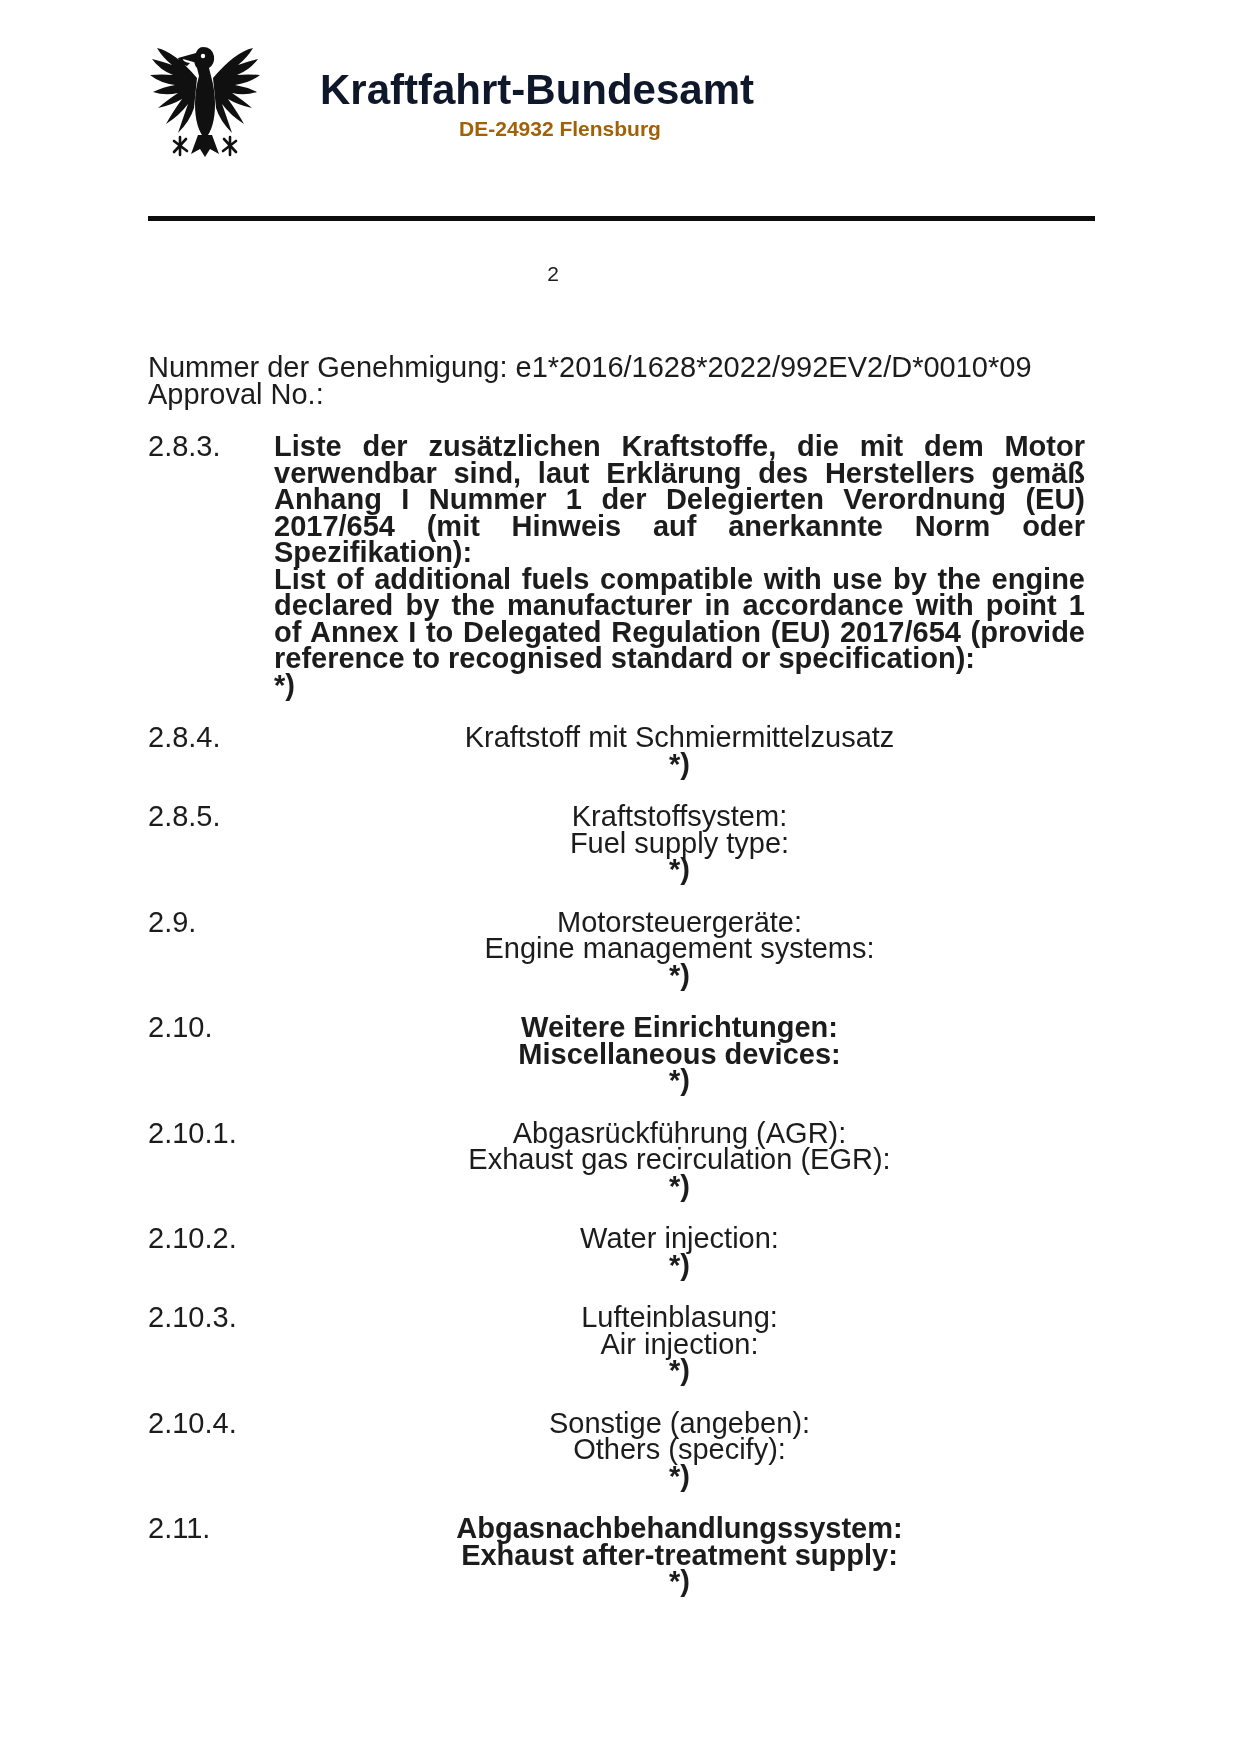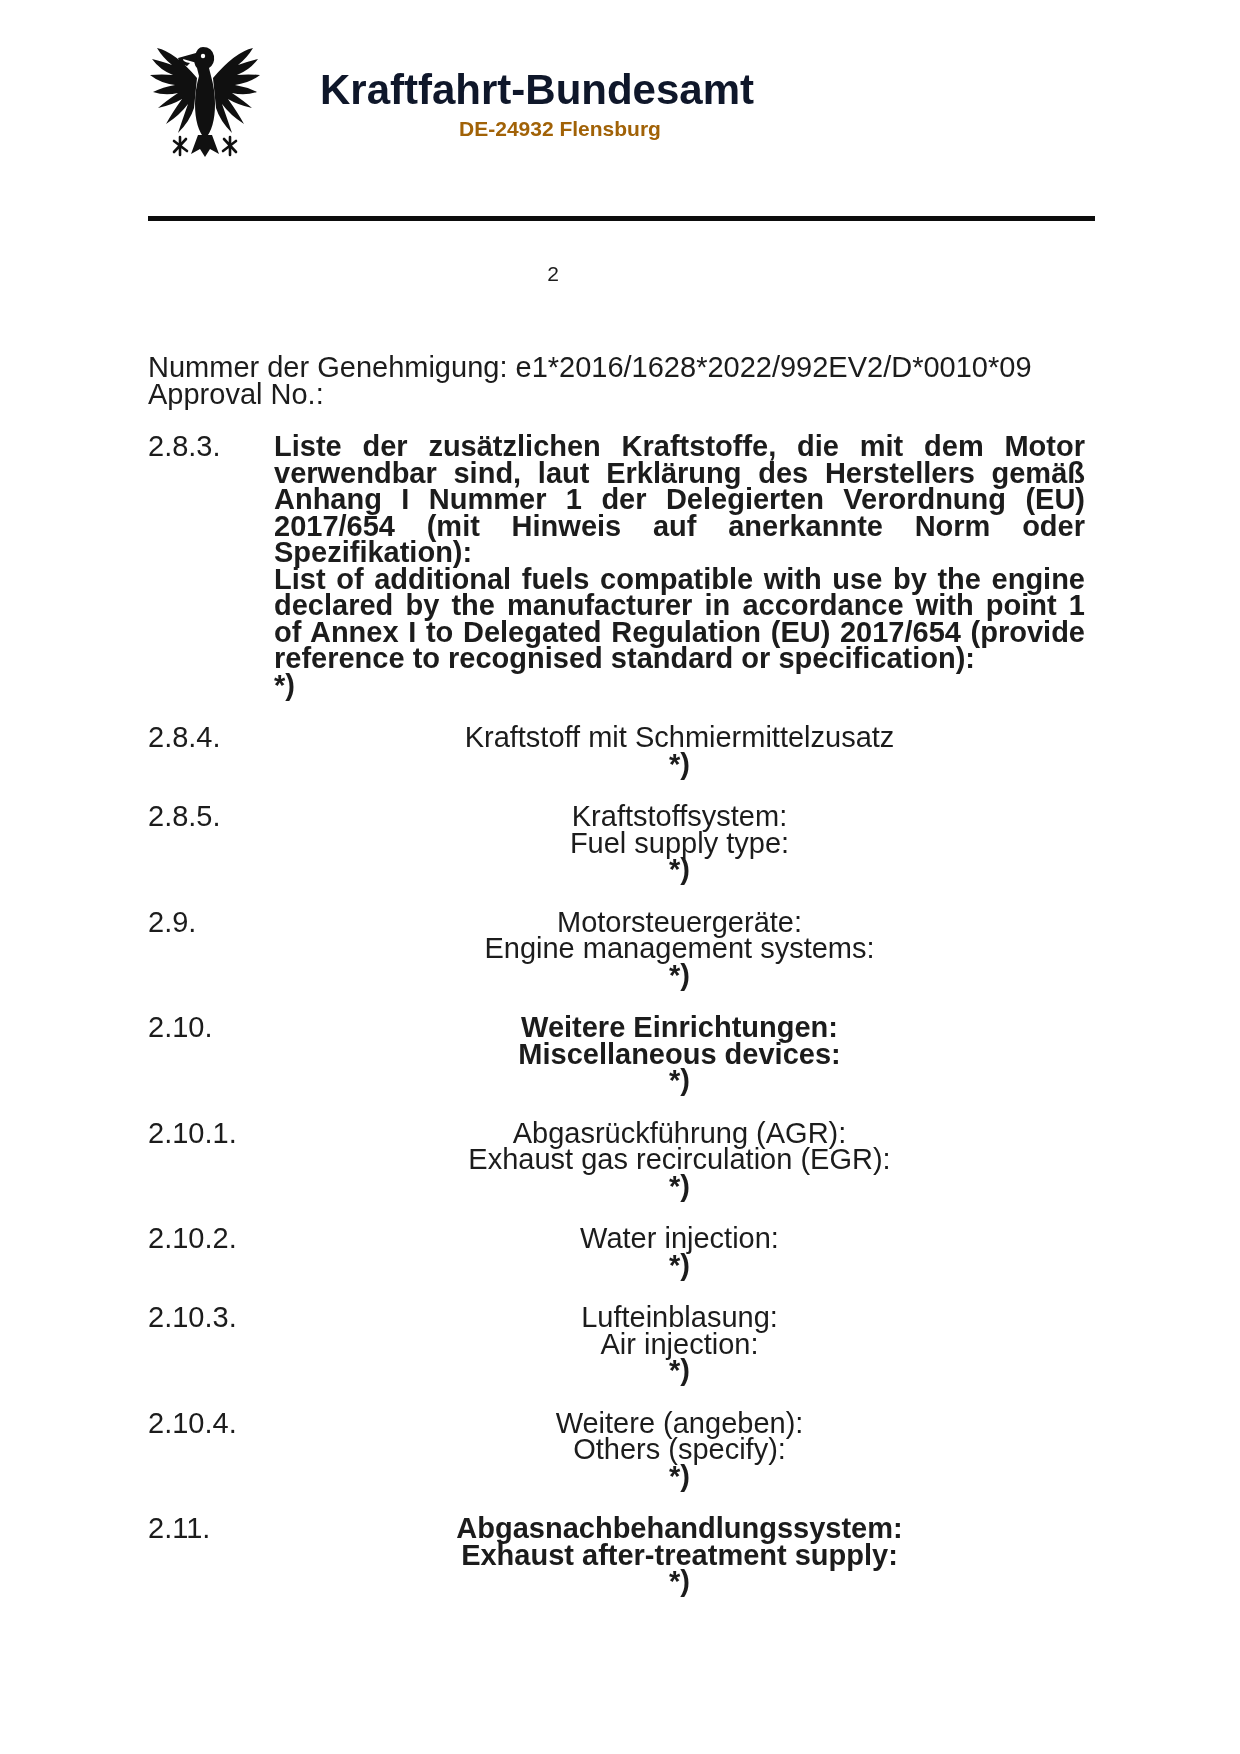--- a/index.html
+++ b/index.html
@@ -151,21 +151,21 @@
       <div class="sec-body">
         <p>Lufteinblasung:</p>
         <p>Air injection:</p>
         <p class="fn">*)</p>
       </div>
     </div>
 
     <div class="section">
       <div class="sec-num">2.10.4.</div>
       <div class="sec-body">
-        <p>Weitere (angeben):</p>
+        <p>Sonstige (angeben):</p>
         <p>Others (specify):</p>
         <p class="fn">*)</p>
       </div>
     </div>
 
     <div class="section bold-section">
       <div class="sec-num">2.11.</div>
       <div class="sec-body">
         <p>Abgasnachbehandlungssystem:</p>
         <p>Exhaust after-treatment supply:</p>

